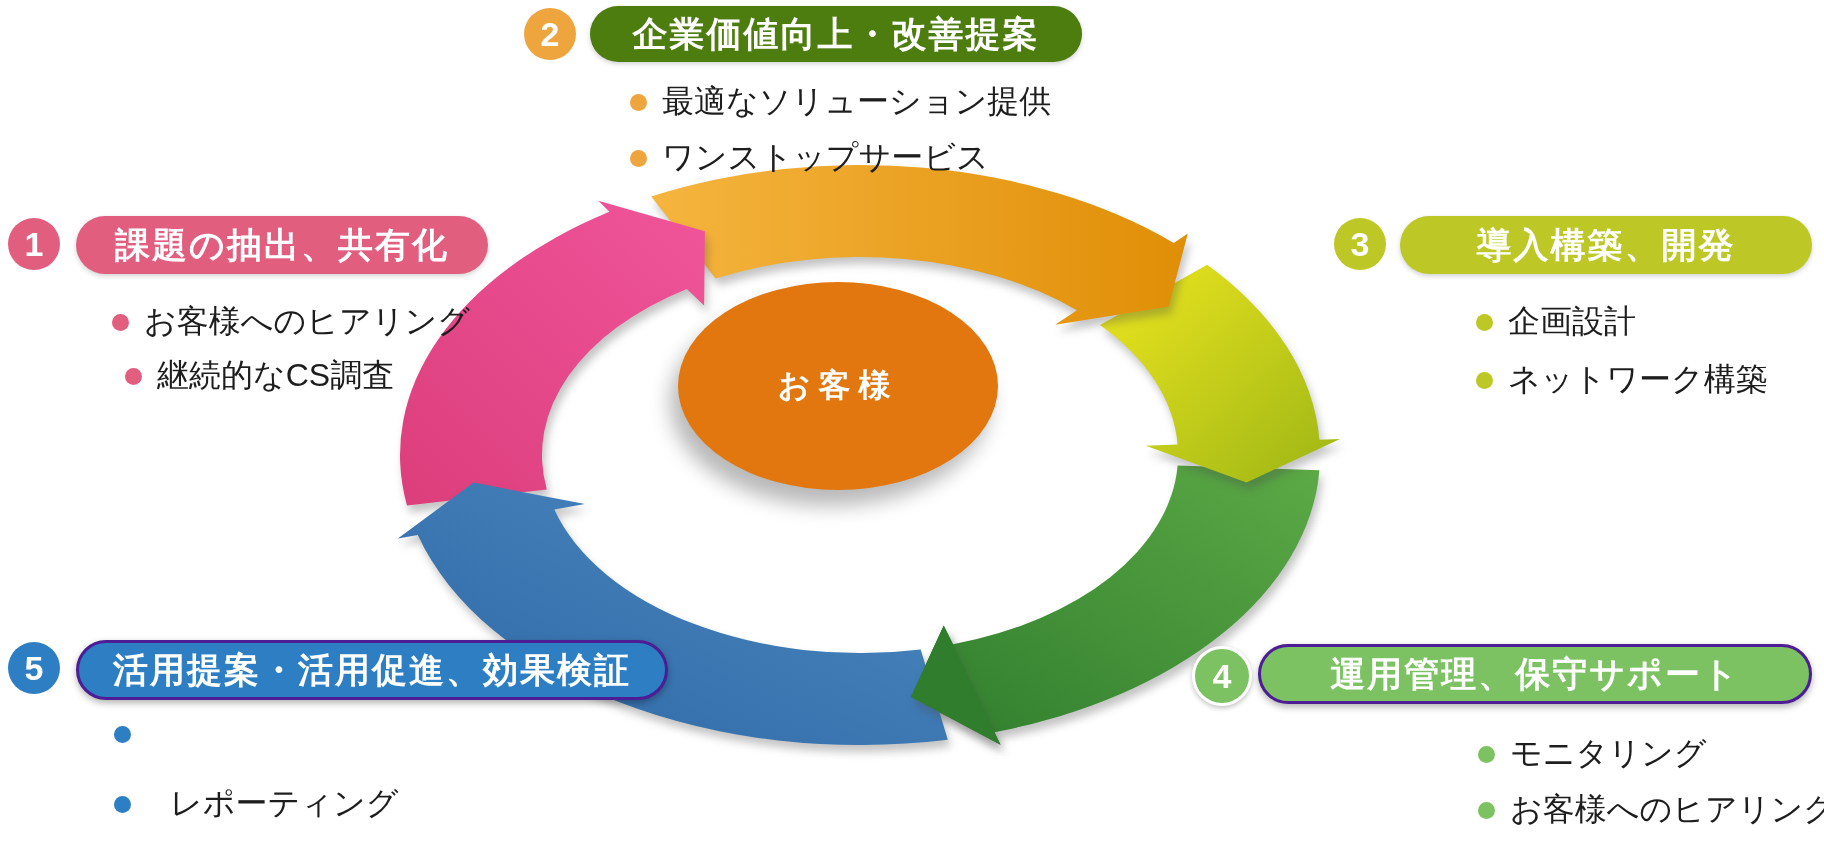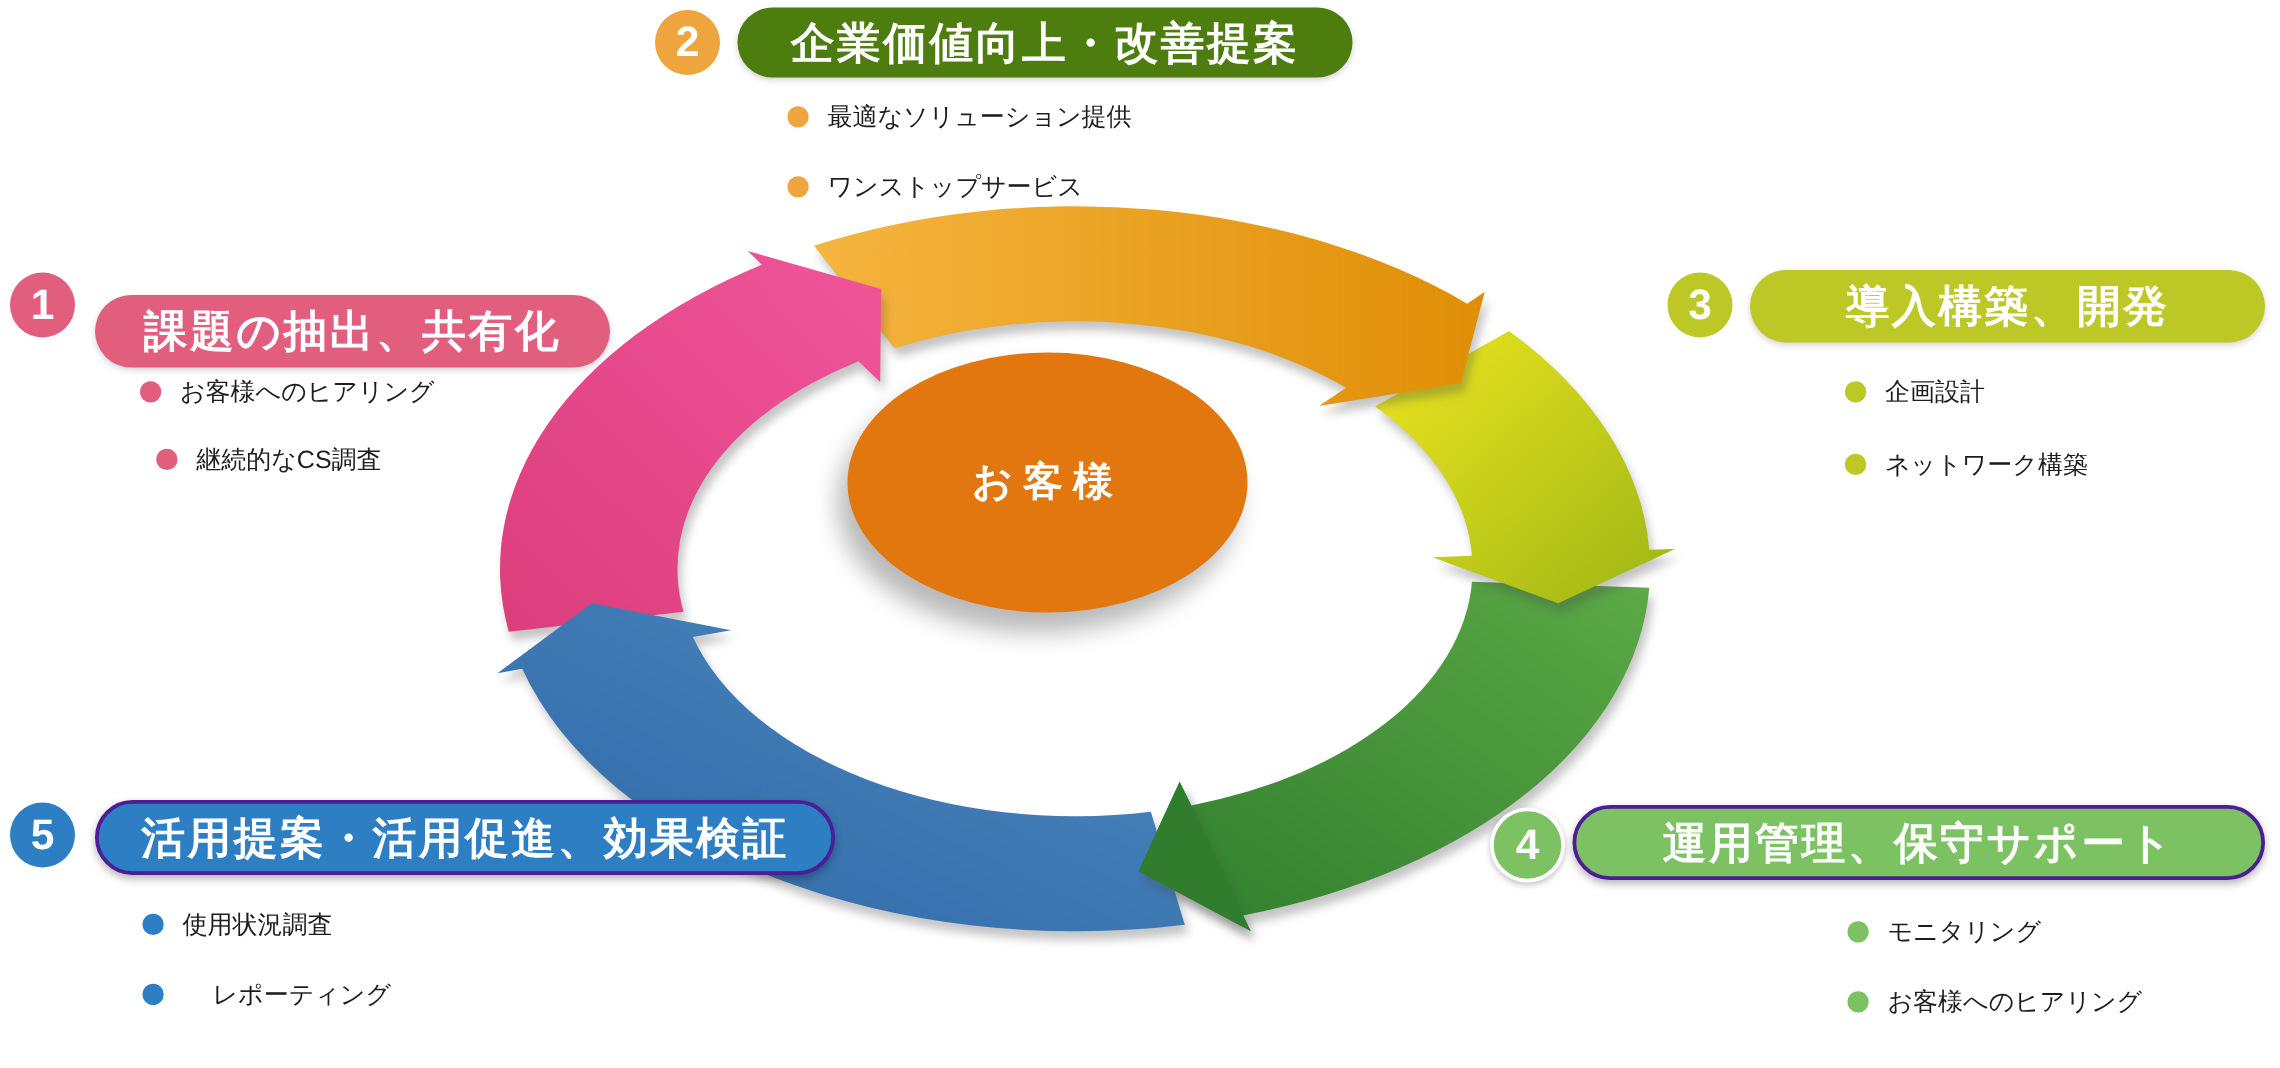--- a/index.html
+++ b/index.html
@@ -27,21 +27,21 @@
   .pill{
     position:absolute;z-index:4;border-radius:32px;
     display:flex;align-items:center;justify-content:center;
     color:#fff;font-size:35px;font-weight:700;letter-spacing:2px;white-space:nowrap;
     box-shadow:0 2px 5px rgba(0,0,0,.18);
   }
   .pill.outlined{border:3px solid #4c1d95;box-shadow:0 3px 7px rgba(0,0,0,.3);}
 
   .bullet{
     position:absolute;z-index:4;display:flex;align-items:center;gap:15px;
-    font-size:20px;color:#1d1d1d;white-space:nowrap;
+    font-size:32px;color:#1d1d1d;white-space:nowrap;
   }
   .bullet .dot{width:17px;height:17px;border-radius:50%;flex:0 0 auto;}
 
   
   .b1{left:8px;top:218px;}
   .p1{left:76px;top:216px;width:412px;height:58px;}
   .s1r1{left:112px;top:300px;}
   .s1r2{left:125px;top:354px;}
 
   
@@ -98,21 +98,21 @@
     <path d="M 1207.2 264.7 A 460 290 0 0 1 1319.4 439.8 L 1340.0 439.1 L 1246.5 482.6 L 1145.8 445.7 L 1177.6 444.6 A 318 198 0 0 0 1100.0 325.1 Z" fill="url(#grad2)" class="arcseg"></path>
     <path d="M 651.2 196.6 A 460 290 0 0 1 1173.7 242.9 L 1187.8 233.4 L 1168.6 306.5 L 1055.2 324.7 L 1076.9 310.2 A 318 198 0 0 0 715.6 278.6 Z" fill="url(#grad1)" class="arcseg"></path>
     <path d="M 407.0 505.4 A 460 290 0 0 1 609.5 211.8 L 598.2 200.8 L 704.9 231.2 L 704.1 305.5 L 686.8 288.9 A 318 198 0 0 0 546.8 489.4 Z" fill="url(#grad0)" class="arcseg"></path>
     <path d="M 947.8 739.7 A 460 290 0 0 1 417.8 534.9 L 397.9 538.5 L 473.5 482.6 L 584.9 504.1 L 554.3 509.6 A 318 198 0 0 0 920.7 649.4 Z" fill="url(#grad4)" class="arcseg"></path>
     <path d="M 994.5 732.3 L 1000.5 744.8 L 910.8 696.9 L 943.7 625.4 L 953.0 644.3 Z" fill="#2F7D2D" class="arcseg"></path>
   </svg>
 
 <div class="center-ellipse" style="background-color: rgb(225, 119, 14);">お客様</div>
 
 <div class="badge b1" style="background-color: rgb(226, 94, 126);">1</div>
-<div class="pill p1" style="background-color: rgb(226, 94, 126); margin-top: 20px;">課題の抽出、共有化</div>
+<div class="pill p1" style="background-color: rgb(226, 94, 126);">課題の抽出、共有化</div>
 <div class="bullet s1r1">
   <span class="dot" style="background-color: rgb(226, 94, 126);"></span>
   <span>お客様へのヒアリング</span>
 </div>
 <div class="bullet s1r2">
   <span class="dot" style="background-color: rgb(226, 94, 126);"></span>
   <span>継続的なCS調査</span>
 </div>
 
 <div class="badge b2" style="background-color: rgb(239, 165, 62);">2</div>
@@ -145,18 +145,17 @@
 </div>
 <div class="bullet s4r2">
   <span class="dot" style="background-color: rgb(124, 194, 99);"></span>
   <span>お客様へのヒアリング</span>
 </div>
 
 <div class="badge b5" style="background-color: rgb(45, 126, 195);">5</div>
 <div class="pill outlined p5" style="background-color: rgb(45, 126, 195);">活用提案・活用促進、効果検証</div>
 <div class="bullet s5r1">
   <span class="dot" style="background-color: rgb(45, 126, 195);"></span>
-  <span>使用状況調査</span>
 </div>
 <div class="bullet s5r2">
   <span class="dot" style="background-color: rgb(45, 126, 195);"></span>
   <span>レポーティング</span>
 </div>
 
 </body></html>

